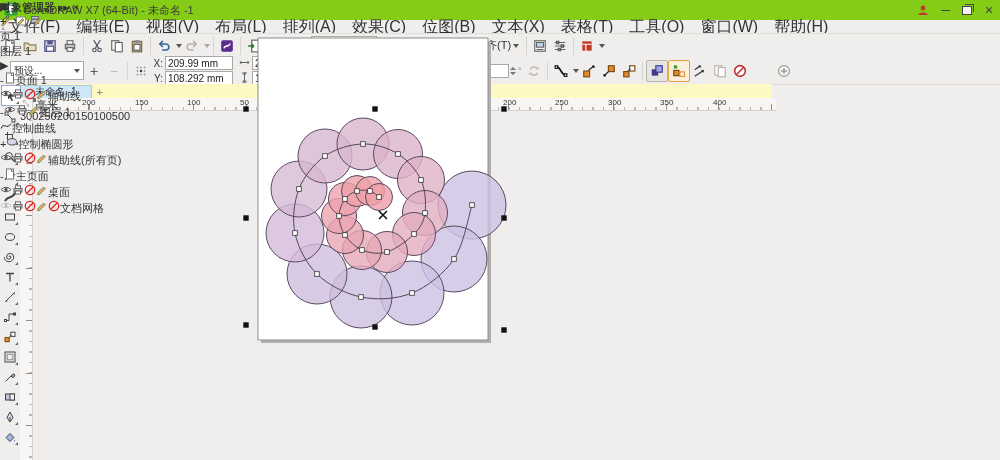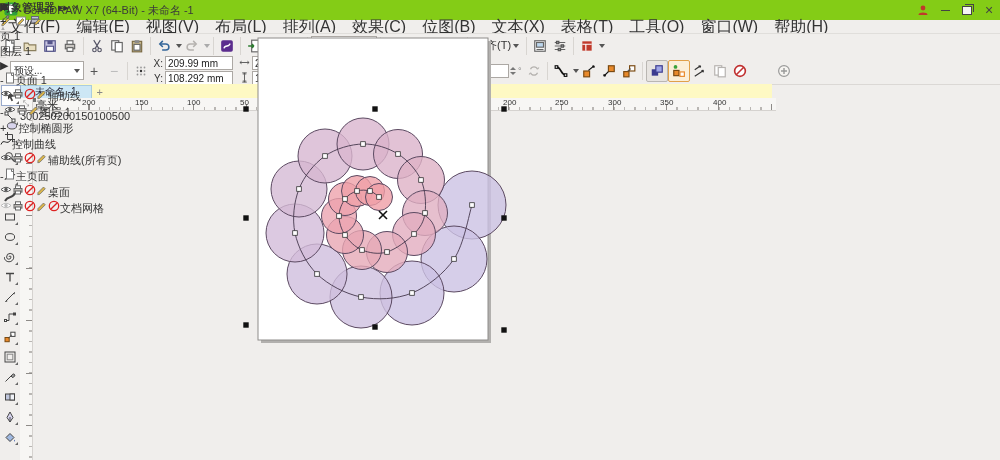--- a/index.html
+++ b/index.html
@@ -716,26 +716,26 @@
         <div class="trow"><span style="width: 16px; flex: 0 0 auto;"></span><span class="exp">-</span><span class="ticon"><svg width="12" height="12" viewBox="0 0 12 12" fill="none">
               <path d="M1 5.5 Q6 1 11 5.5 Q6 10 1 5.5 Z" fill="#fff" stroke="#555"></path>
               <circle cx="6" cy="5.5" r="1.7" fill="#555"></circle>
             </svg></span><span class="ticon"><svg width="12" height="12" viewBox="0 0 12 12" fill="none">
               <rect x="2" y="4.5" width="8" height="3.6" fill="#BFBCB8" stroke="#666"></rect>
               <rect x="3.5" y="1.8" width="5" height="2.7" fill="#fff" stroke="#666"></rect>
               <rect x="3.5" y="7" width="5" height="3" fill="#fff" stroke="#666"></rect>
             </svg></span><span class="ticon"><svg width="12" height="12" viewBox="0 0 12 12" fill="none">
               <path d="M2 8.5 L7.5 3 L9.3 4.8 L3.8 10.3 L1.8 10.8 Z" fill="#D9B44A" stroke="#666" stroke-width="0.7"></path>
             </svg></span><span class="sw" style="background: rgb(23, 16, 12);"></span><span class="lbl red">图层 1</span></div>
+        <div class="trow"><span style="width: 30px; flex: 0 0 auto;"></span><span class="ticon"><svg width="12" height="12" viewBox="0 0 12 12" fill="none">
+              <path d="M1 8.5 C3.5 1.5 7 10.5 11 3.5" stroke="#222"></path>
+            </svg></span><span class="lbl hl">控制曲线</span></div>
         <div class="trow"><span style="width: 30px; flex: 0 0 auto;"></span><span class="exp">+</span><span class="ticon"><svg width="12" height="12" viewBox="0 0 12 12" fill="none">
               <ellipse cx="6" cy="5.8" rx="4.6" ry="3.2" fill="#D8D4EC" stroke="#555"></ellipse>
             </svg></span><span class="lbl hl">控制椭圆形</span></div>
-        <div class="trow"><span style="width: 30px; flex: 0 0 auto;"></span><span class="ticon"><svg width="12" height="12" viewBox="0 0 12 12" fill="none">
-              <path d="M1 8.5 C3.5 1.5 7 10.5 11 3.5" stroke="#222"></path>
-            </svg></span><span class="lbl hl">控制曲线</span></div>
         <div class="trow"><span style="width: 16px; flex: 0 0 auto;"></span><span style="width: 9px; flex: 0 0 9px;"></span><span class="ticon"><svg width="12" height="12" viewBox="0 0 12 12" fill="none">
               <path d="M1 5.5 Q6 1 11 5.5 Q6 10 1 5.5 Z" fill="#fff" stroke="#555"></path>
               <circle cx="6" cy="5.5" r="1.7" fill="#555"></circle>
             </svg></span><span class="ticon"><svg width="12" height="12" viewBox="0 0 12 12" fill="none">
               <rect x="2" y="4.5" width="8" height="3.6" fill="#BFBCB8" stroke="#666"></rect>
               <rect x="3.5" y="1.8" width="5" height="2.7" fill="#fff" stroke="#666"></rect>
               <rect x="3.5" y="7" width="5" height="3" fill="#fff" stroke="#666"></rect>
             </svg><svg class="ov" width="12" height="12" viewBox="0 0 12 12">
               <circle cx="6" cy="6" r="4.7" fill="none" stroke="#D22" stroke-width="1.3"></circle>
               <line x1="2.7" y1="9.3" x2="9.3" y2="2.7" stroke="#D22" stroke-width="1.3"></line>

